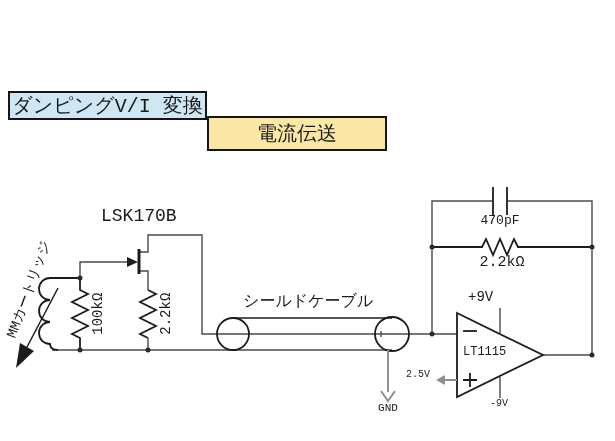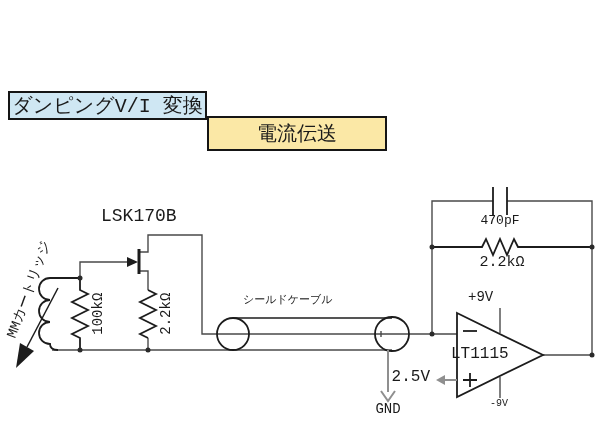--- a/index.html
+++ b/index.html
@@ -10,28 +10,28 @@
        font-size:20px;letter-spacing:0;white-space:nowrap;overflow:hidden;}
   .hdr-blue{left:8px;top:91px;width:199px;height:29px;}
   .hdr-yellow{left:207px;top:89px;width:180px;height:35px;margin-top:27px;}
   .hdr-lav{left:387px;top:88px;width:220px;height:36px;}
   svg.schem{position:absolute;left:0;top:0;}
   .lbl{position:absolute;white-space:nowrap;line-height:1.1;}
   .lbl-jfet{left:101px;top:207px;font-size:18px;}
   .lbl-r1{left:69px;top:306px;width:60px;text-align:center;font-size:14px;transform:rotate(-90deg);}
   .lbl-r2{left:137px;top:306px;width:60px;text-align:center;font-size:14px;transform:rotate(-90deg);}
   .lbl-cart{left:12px;top:330px;font-size:14px;transform:rotate(-70deg);transform-origin:0 50%;}
-  .lbl-cable{left:243px;top:294px;font-size:11px;}
+  .lbl-cable{left:243px;top:294px;font-size:16px;}
   .lbl-cap{left:469px;top:166px;width:62px;text-align:center;font-size:13px;margin-top:48px;}
   .lbl-rf{left:471px;top:255px;width:62px;text-align:center;font-size:15px;}
   .lbl-p9{left:468px;top:290px;width:62px;font-size:14px;}
   .lbl-m9{left:468px;top:398px;width:62px;text-align:center;font-size:10px;}
-  .lbl-25{left:368px;top:369px;width:62px;text-align:right;font-size:16px;}
-  .lbl-gnd{left:357px;top:402px;width:62px;text-align:center;font-size:14px;}
-  .lbl-op{left:451px;top:346px;font-size:16px;}
+  .lbl-25{left:368px;top:369px;width:62px;text-align:right;font-size:10px;}
+  .lbl-gnd{left:357px;top:402px;width:62px;text-align:center;font-size:11px;}
+  .lbl-op{left:463px;top:346px;font-size:12px;}
   .wire{stroke:#4a4a4a;stroke-width:1.4;fill:none;}
   .comp{stroke:#1c1c1c;stroke-width:1.8;fill:none;}
   .gray{stroke:#8f8f8f;stroke-width:2;fill:none;}
 </style>
 </head>
 <body>
 
 <div class="stage">
 
   <div class="hdr hdr-blue" style="background: rgb(207, 231, 243);">

